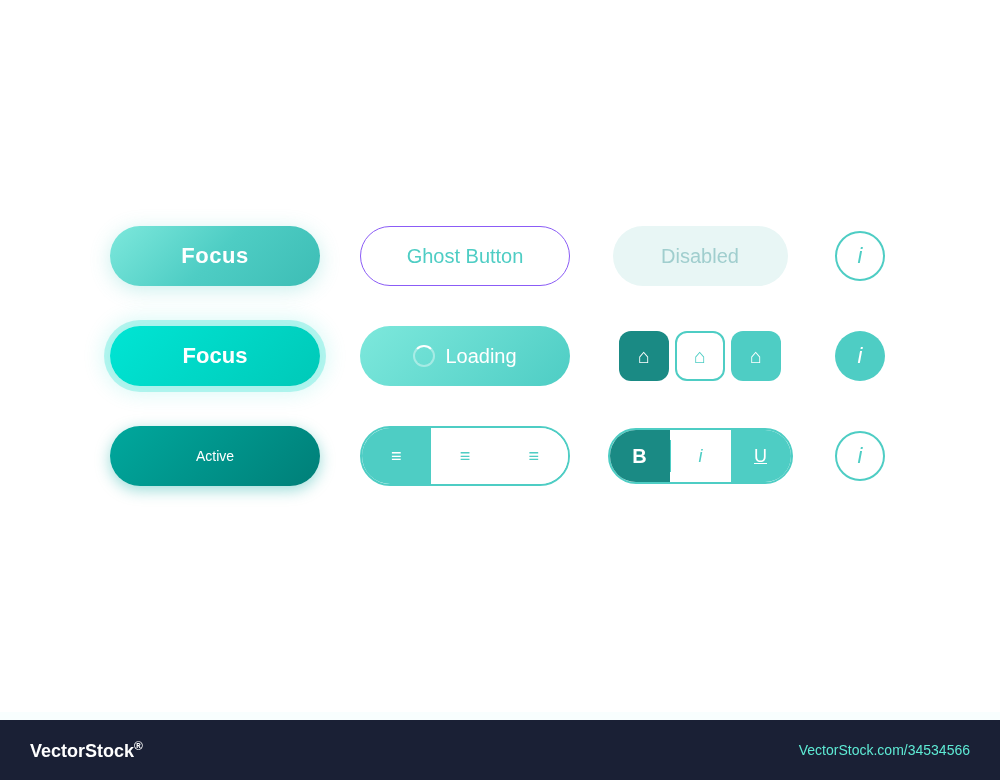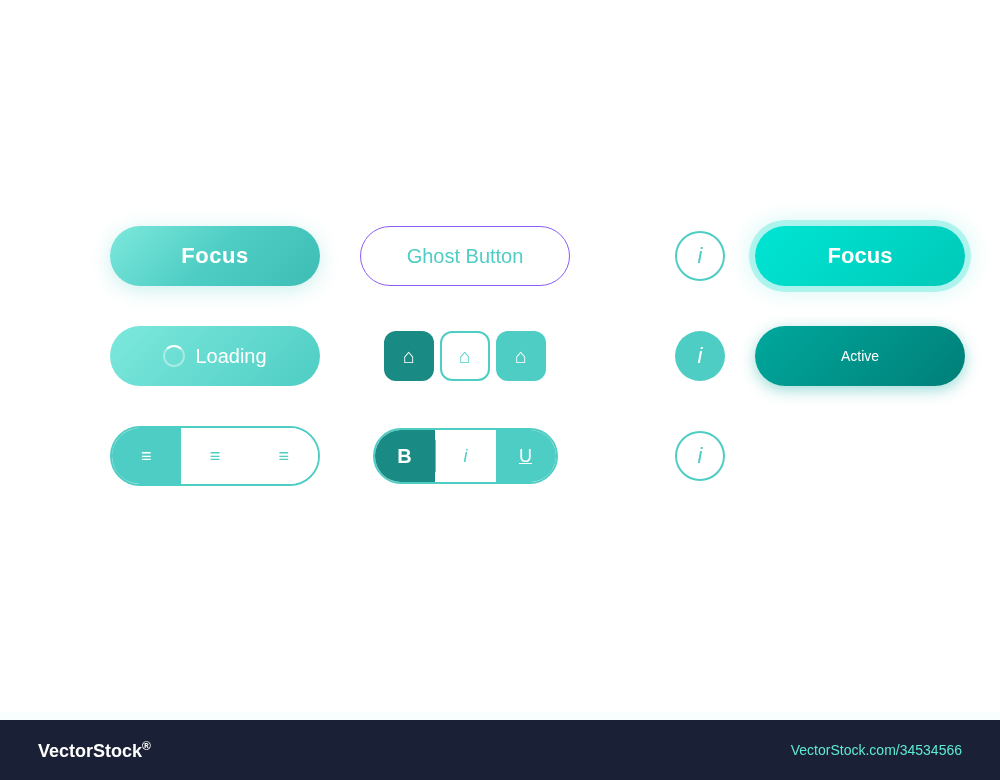--- a/index.html
+++ b/index.html
@@ -287,21 +287,21 @@
     }
 
     
     .footer {
       background: #1a2035;
       color: white;
       height: 60px;
       display: flex;
       align-items: center;
       justify-content: space-between;
-      padding: 0 38px;
+      padding: 0 30px;
       font-size: 16px;
       margin-top: 8px;
     }
 
     .footer-left {
       font-size: 18px;
       font-weight: 600;
     }
 
     .footer-left span.reg {
@@ -321,20 +321,21 @@
 </head>
 <body>
 
 <div class="main-area">
   <div class="ui-grid">
 
     <button class="btn-normal">Focus</button>
 
     <button class="btn-ghost">Ghost Button</button>
 
+    <button class="btn-disabled" disabled="">Disabled</button>
 
     <div class="icon-info-outline">
       <span>i</span>
     </div>
 
     <button class="btn-focus">Focus</button>
 
     <button class="btn-loading">
       <div class="spinner"></div>
       <span>Loading</span>

